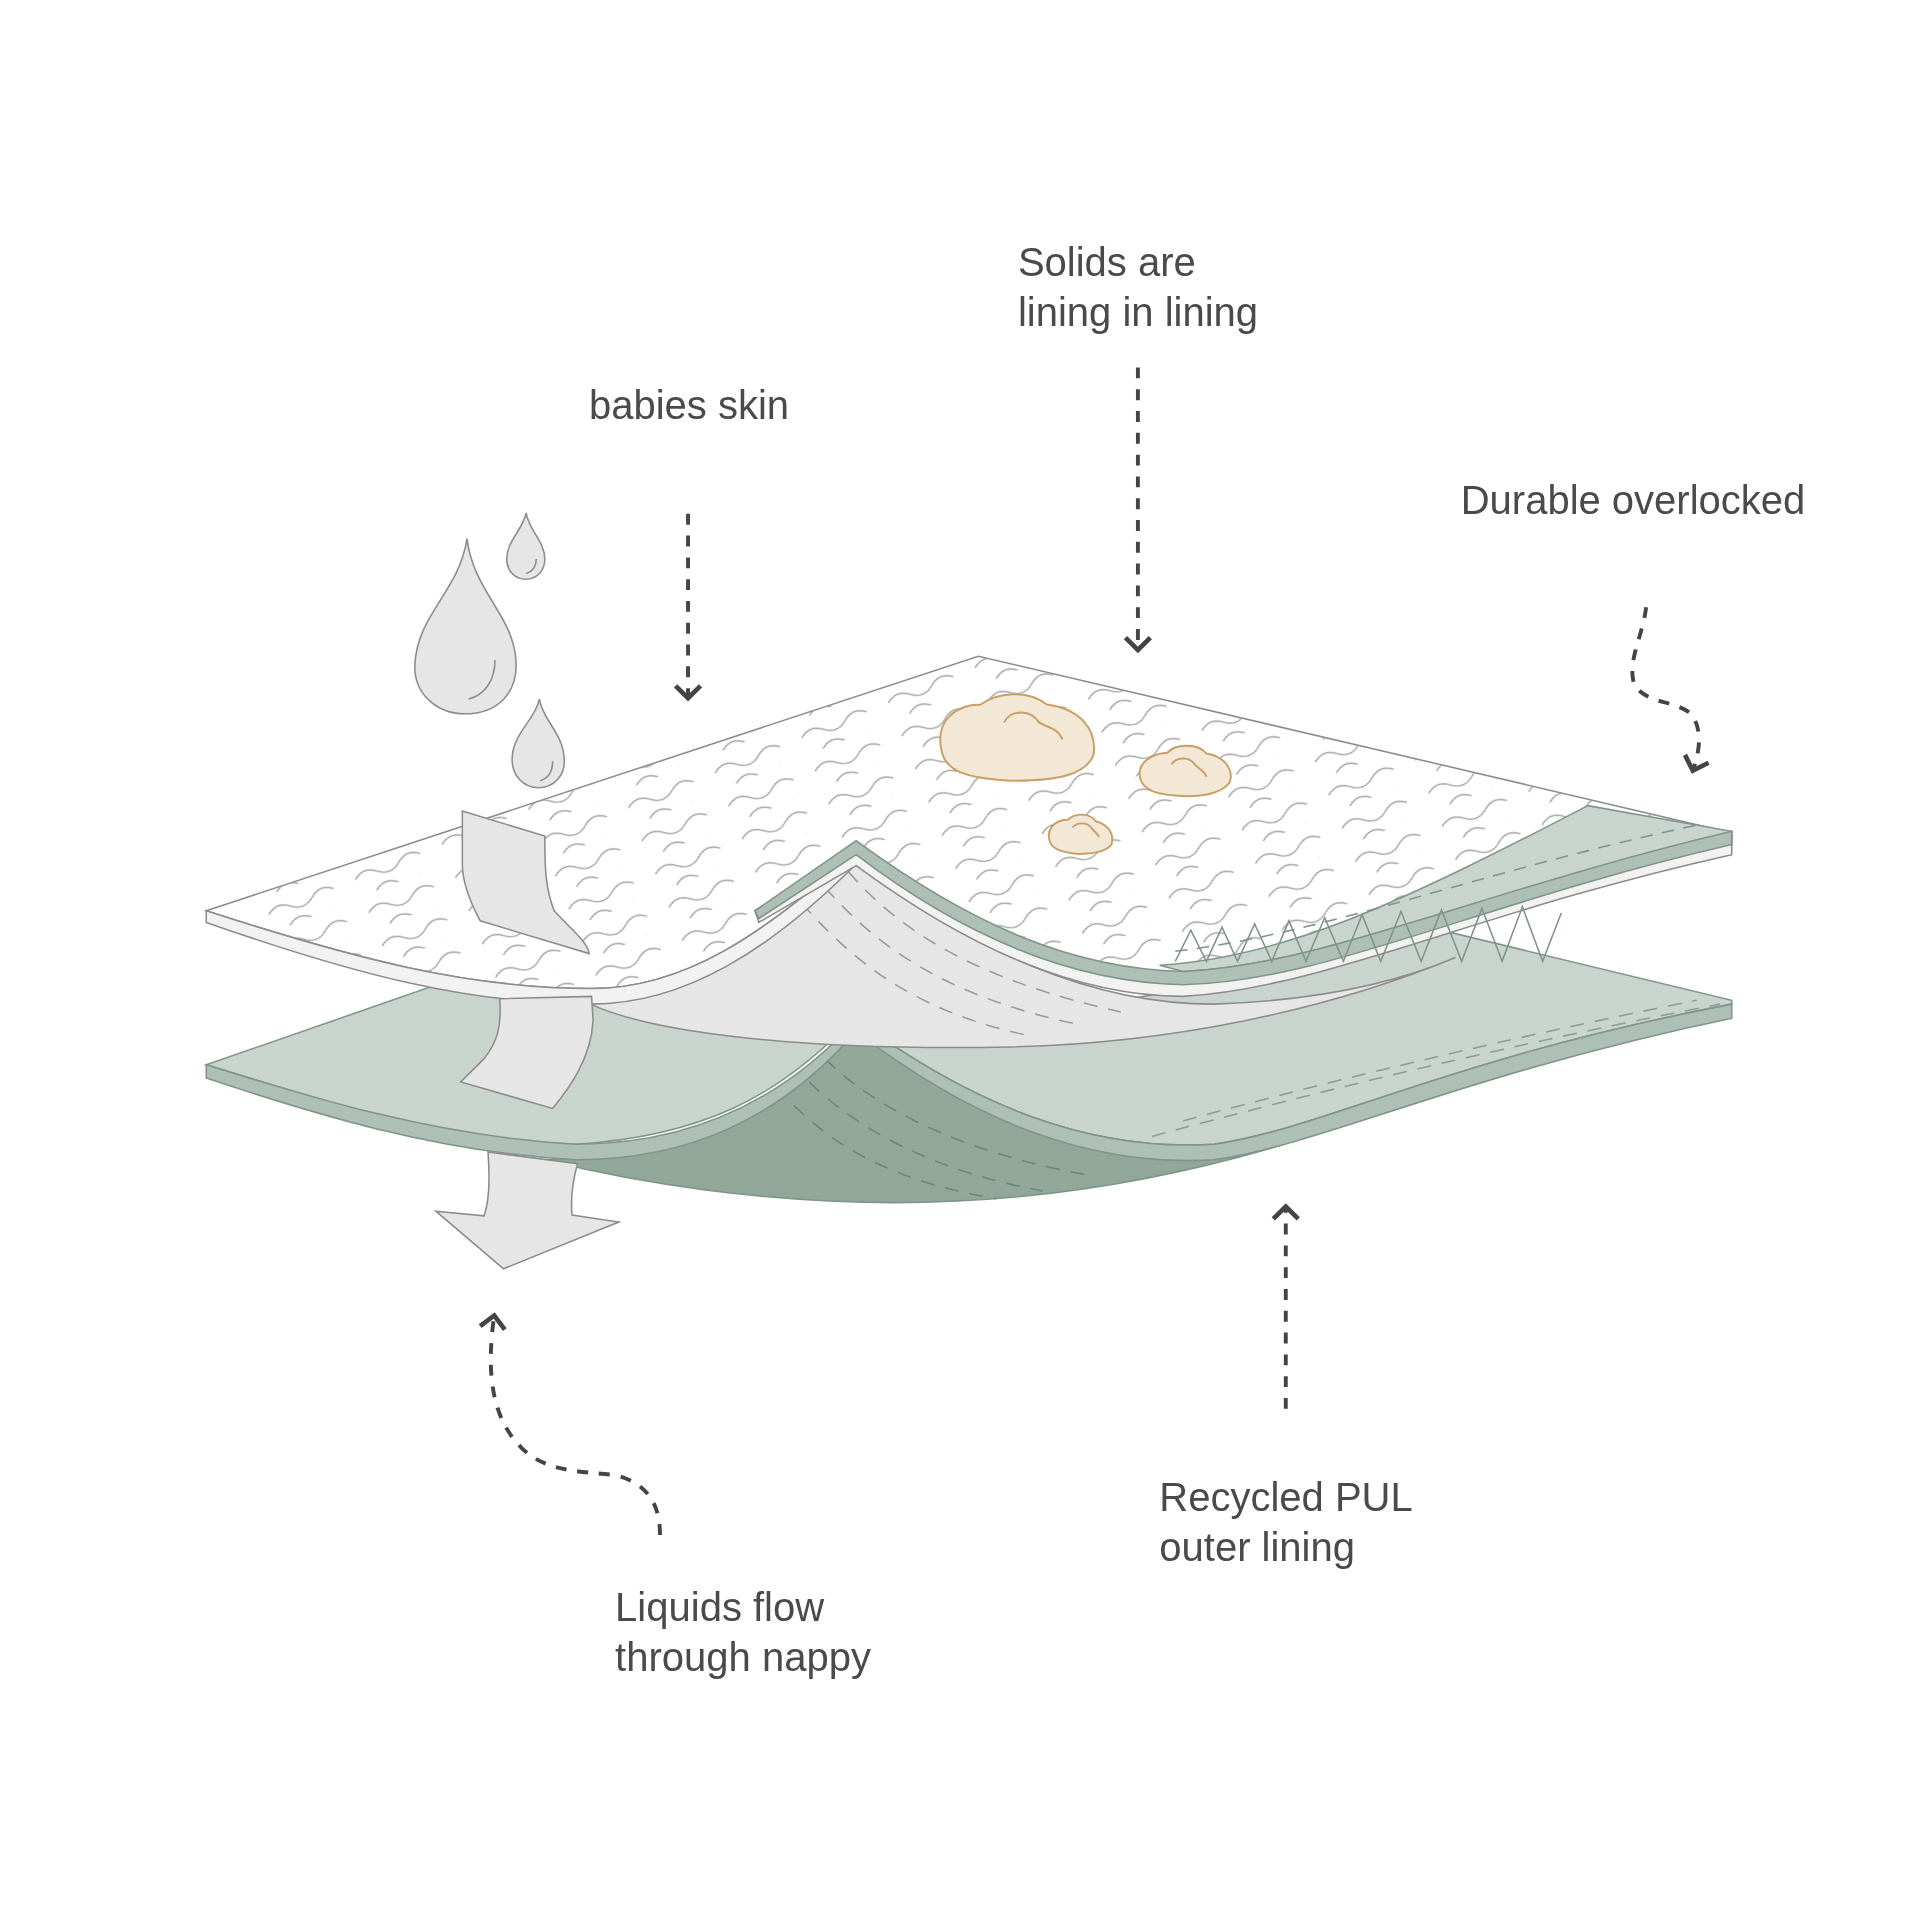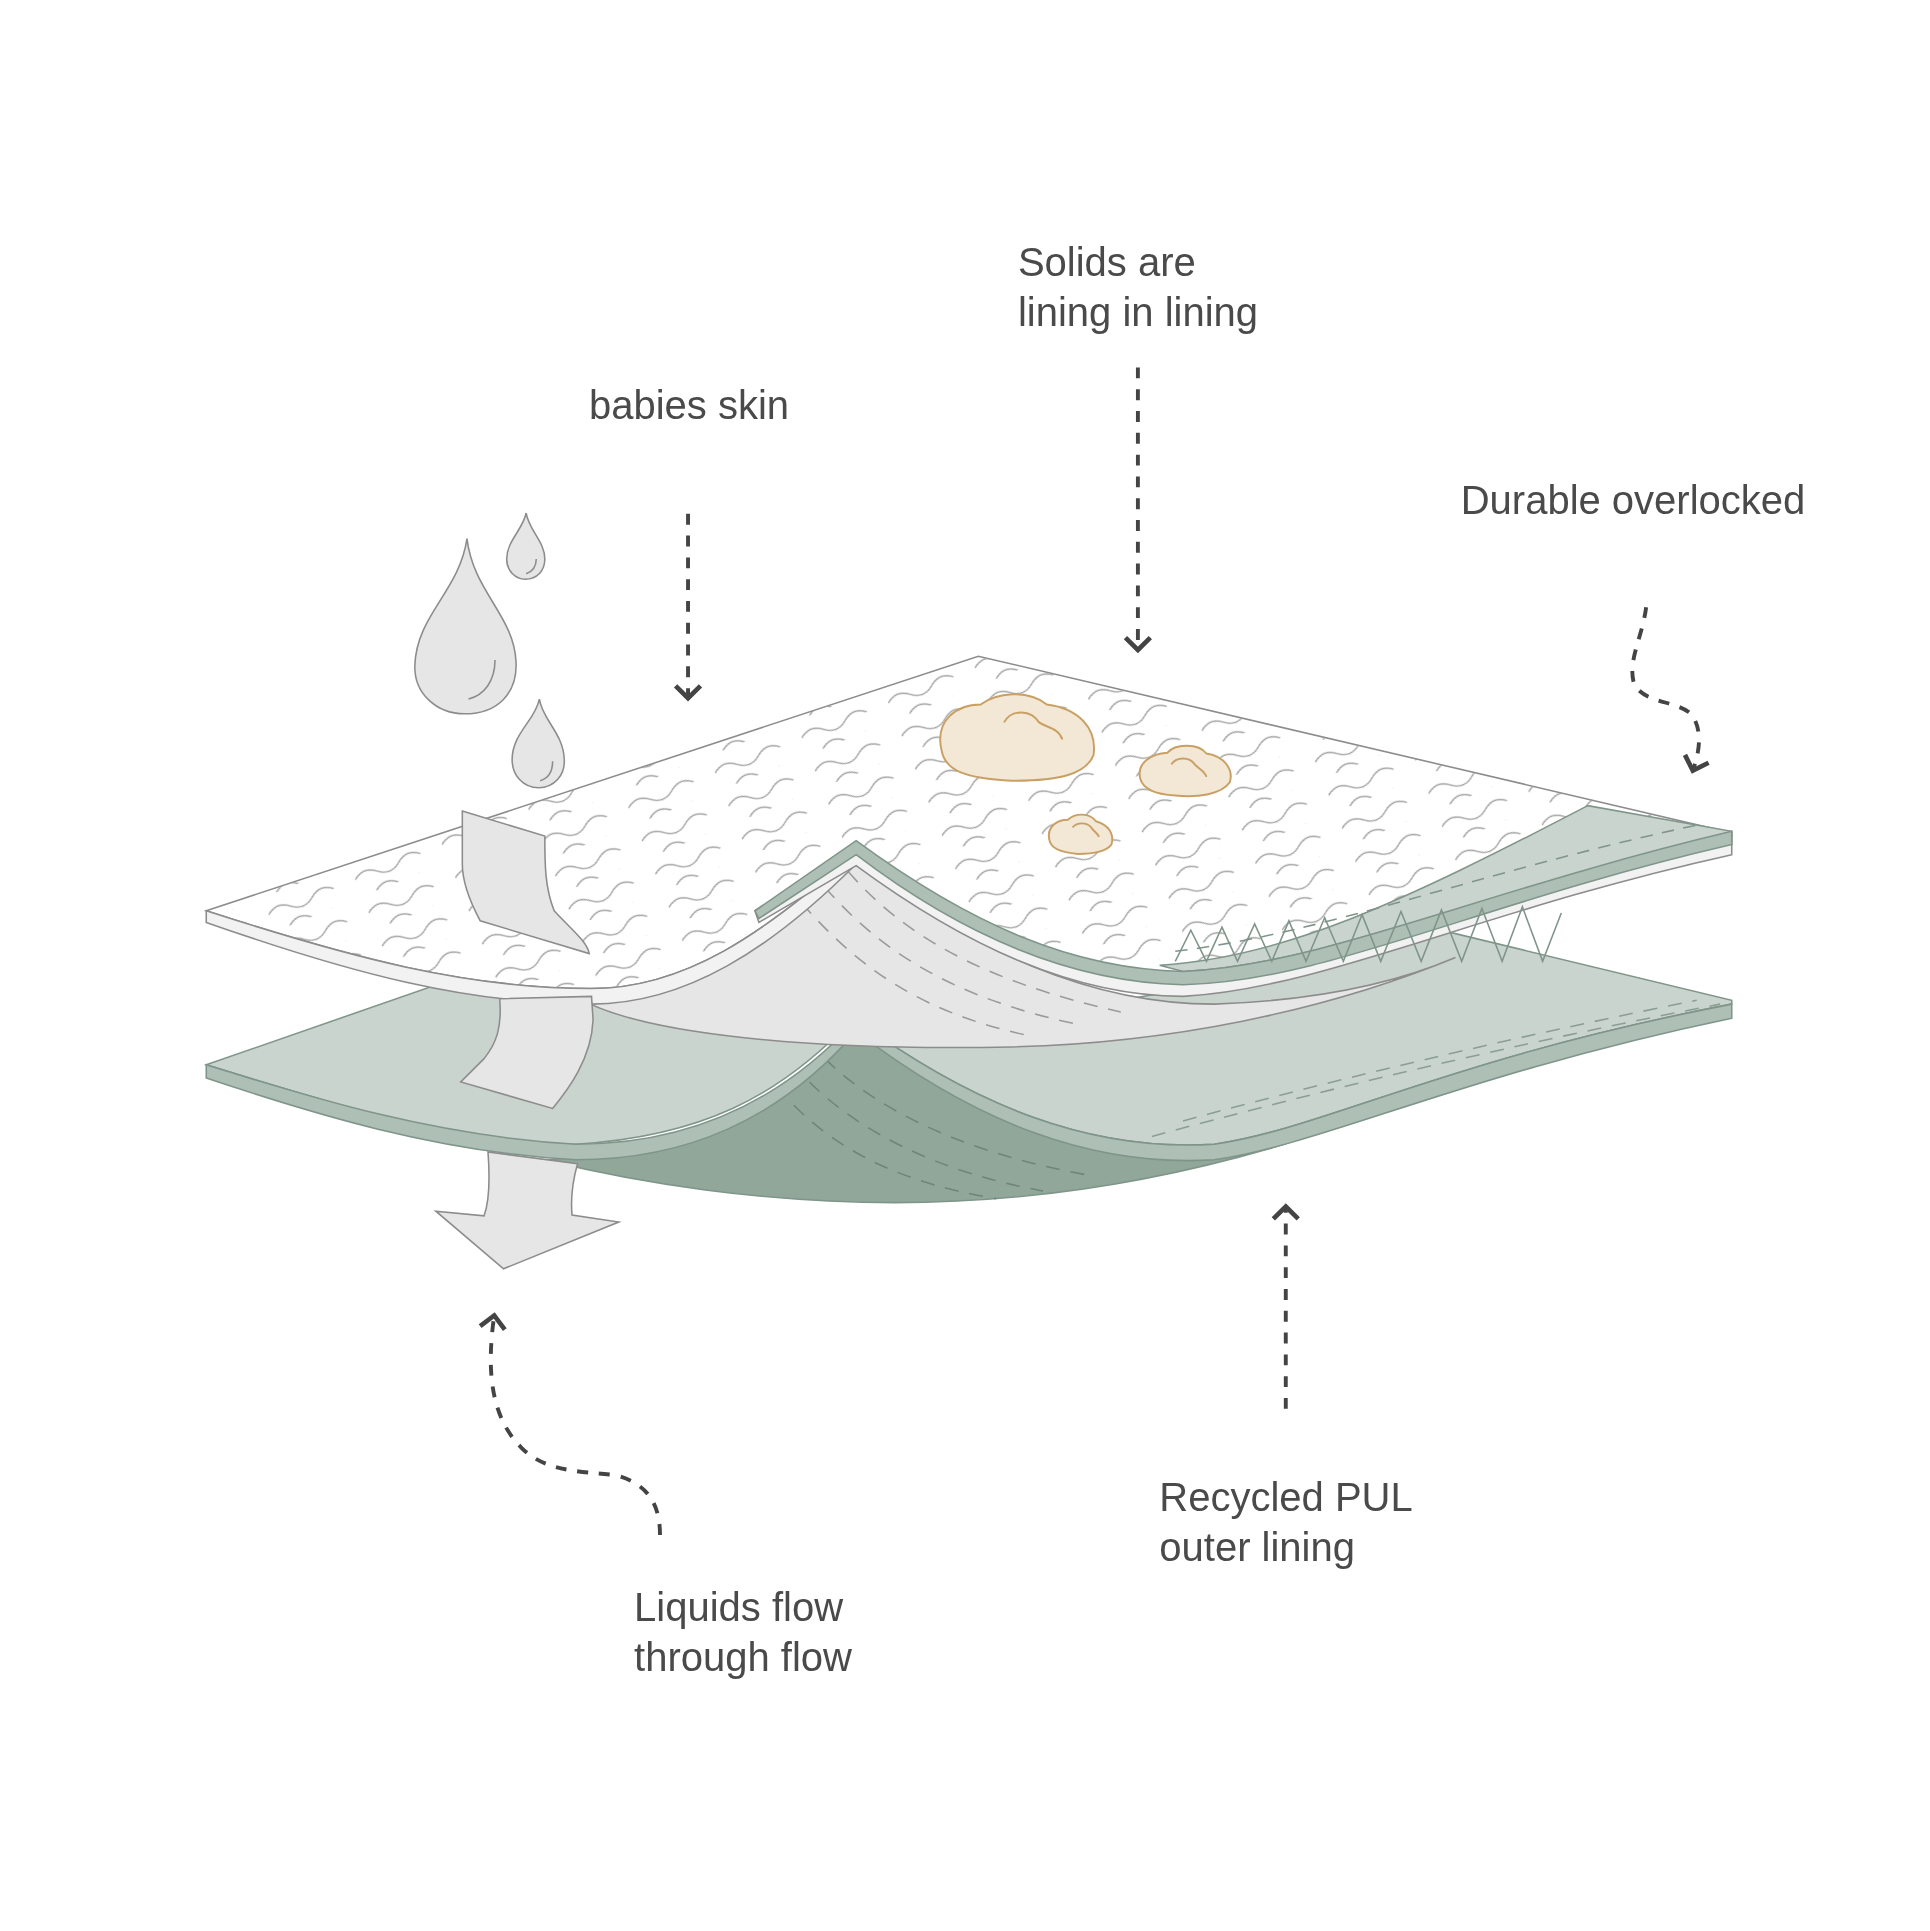--- a/index.html
+++ b/index.html
@@ -124,15 +124,15 @@
   <span>Durable overlocked</span>
 </div>
 
 <div class="label" style="left:1286px; top:1452px;margin-top:20px;">
   <span>Recycled PUL</span>
   <span>outer lining</span>
 </div>
 
 <div class="label" style="left:743px; top:1582px;">
   <span>Liquids flow</span>
-  <span>through flow</span>
+  <span>through nappy</span>
 </div>
 
 
 </body></html>

